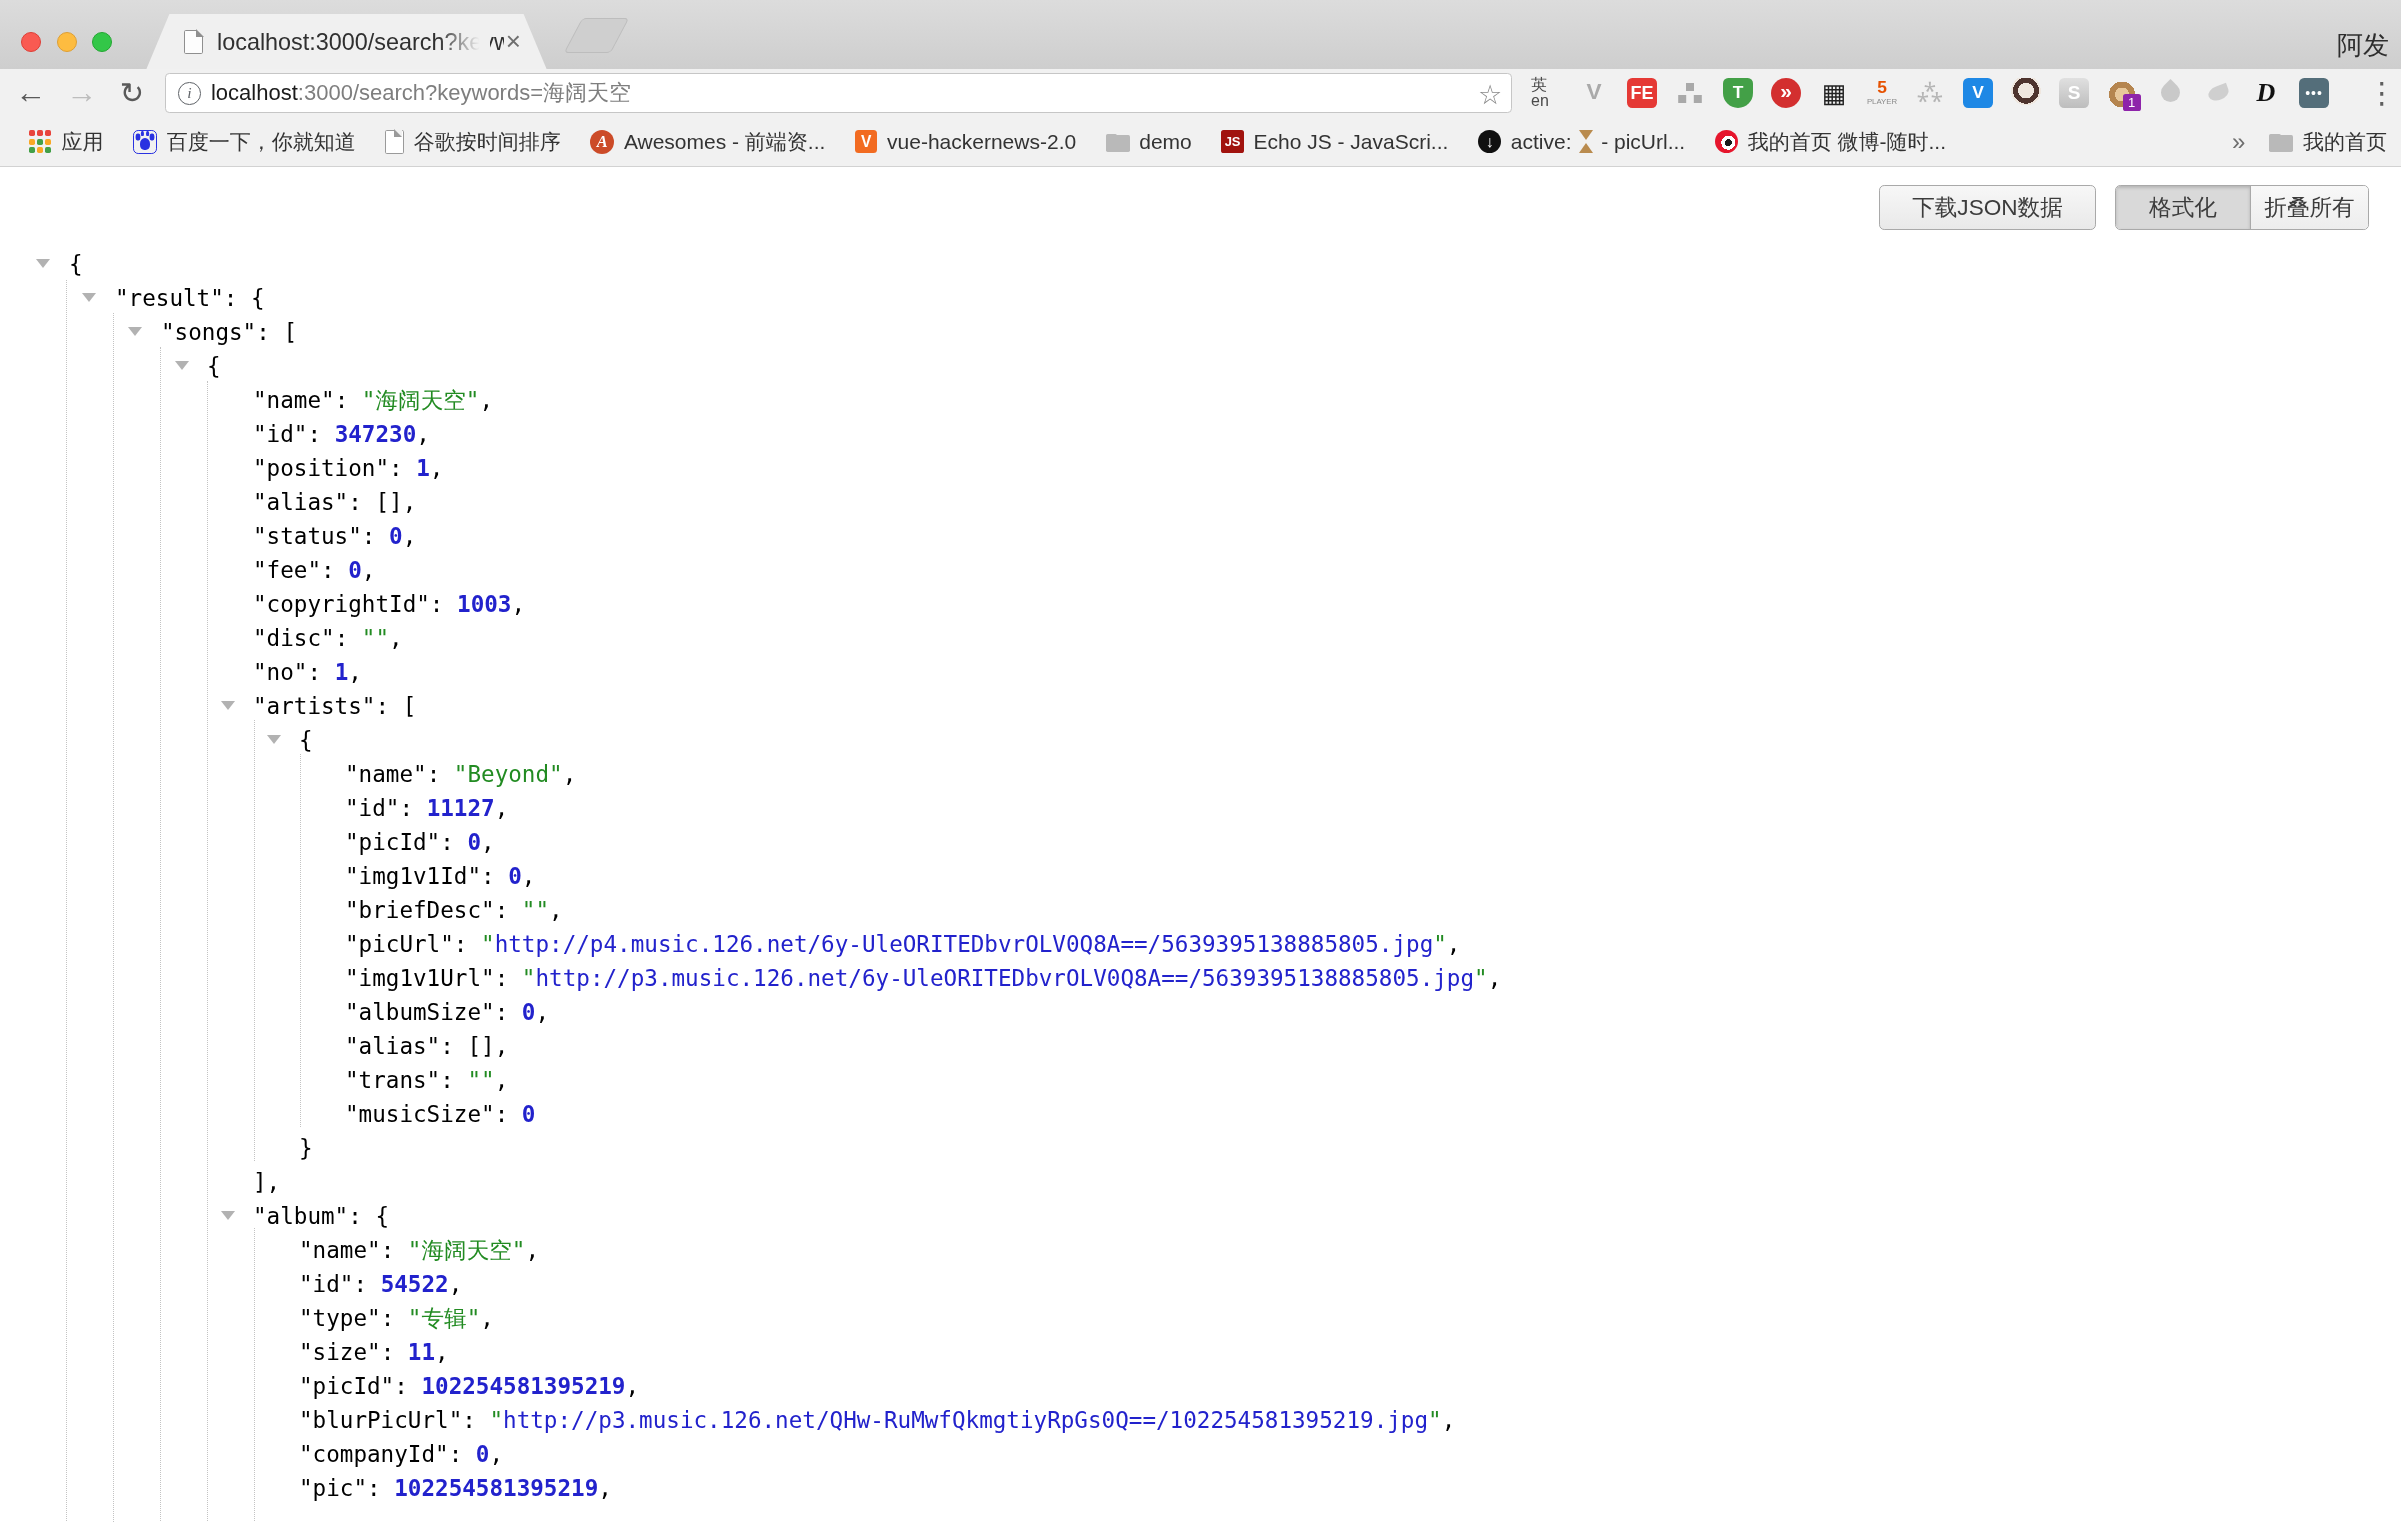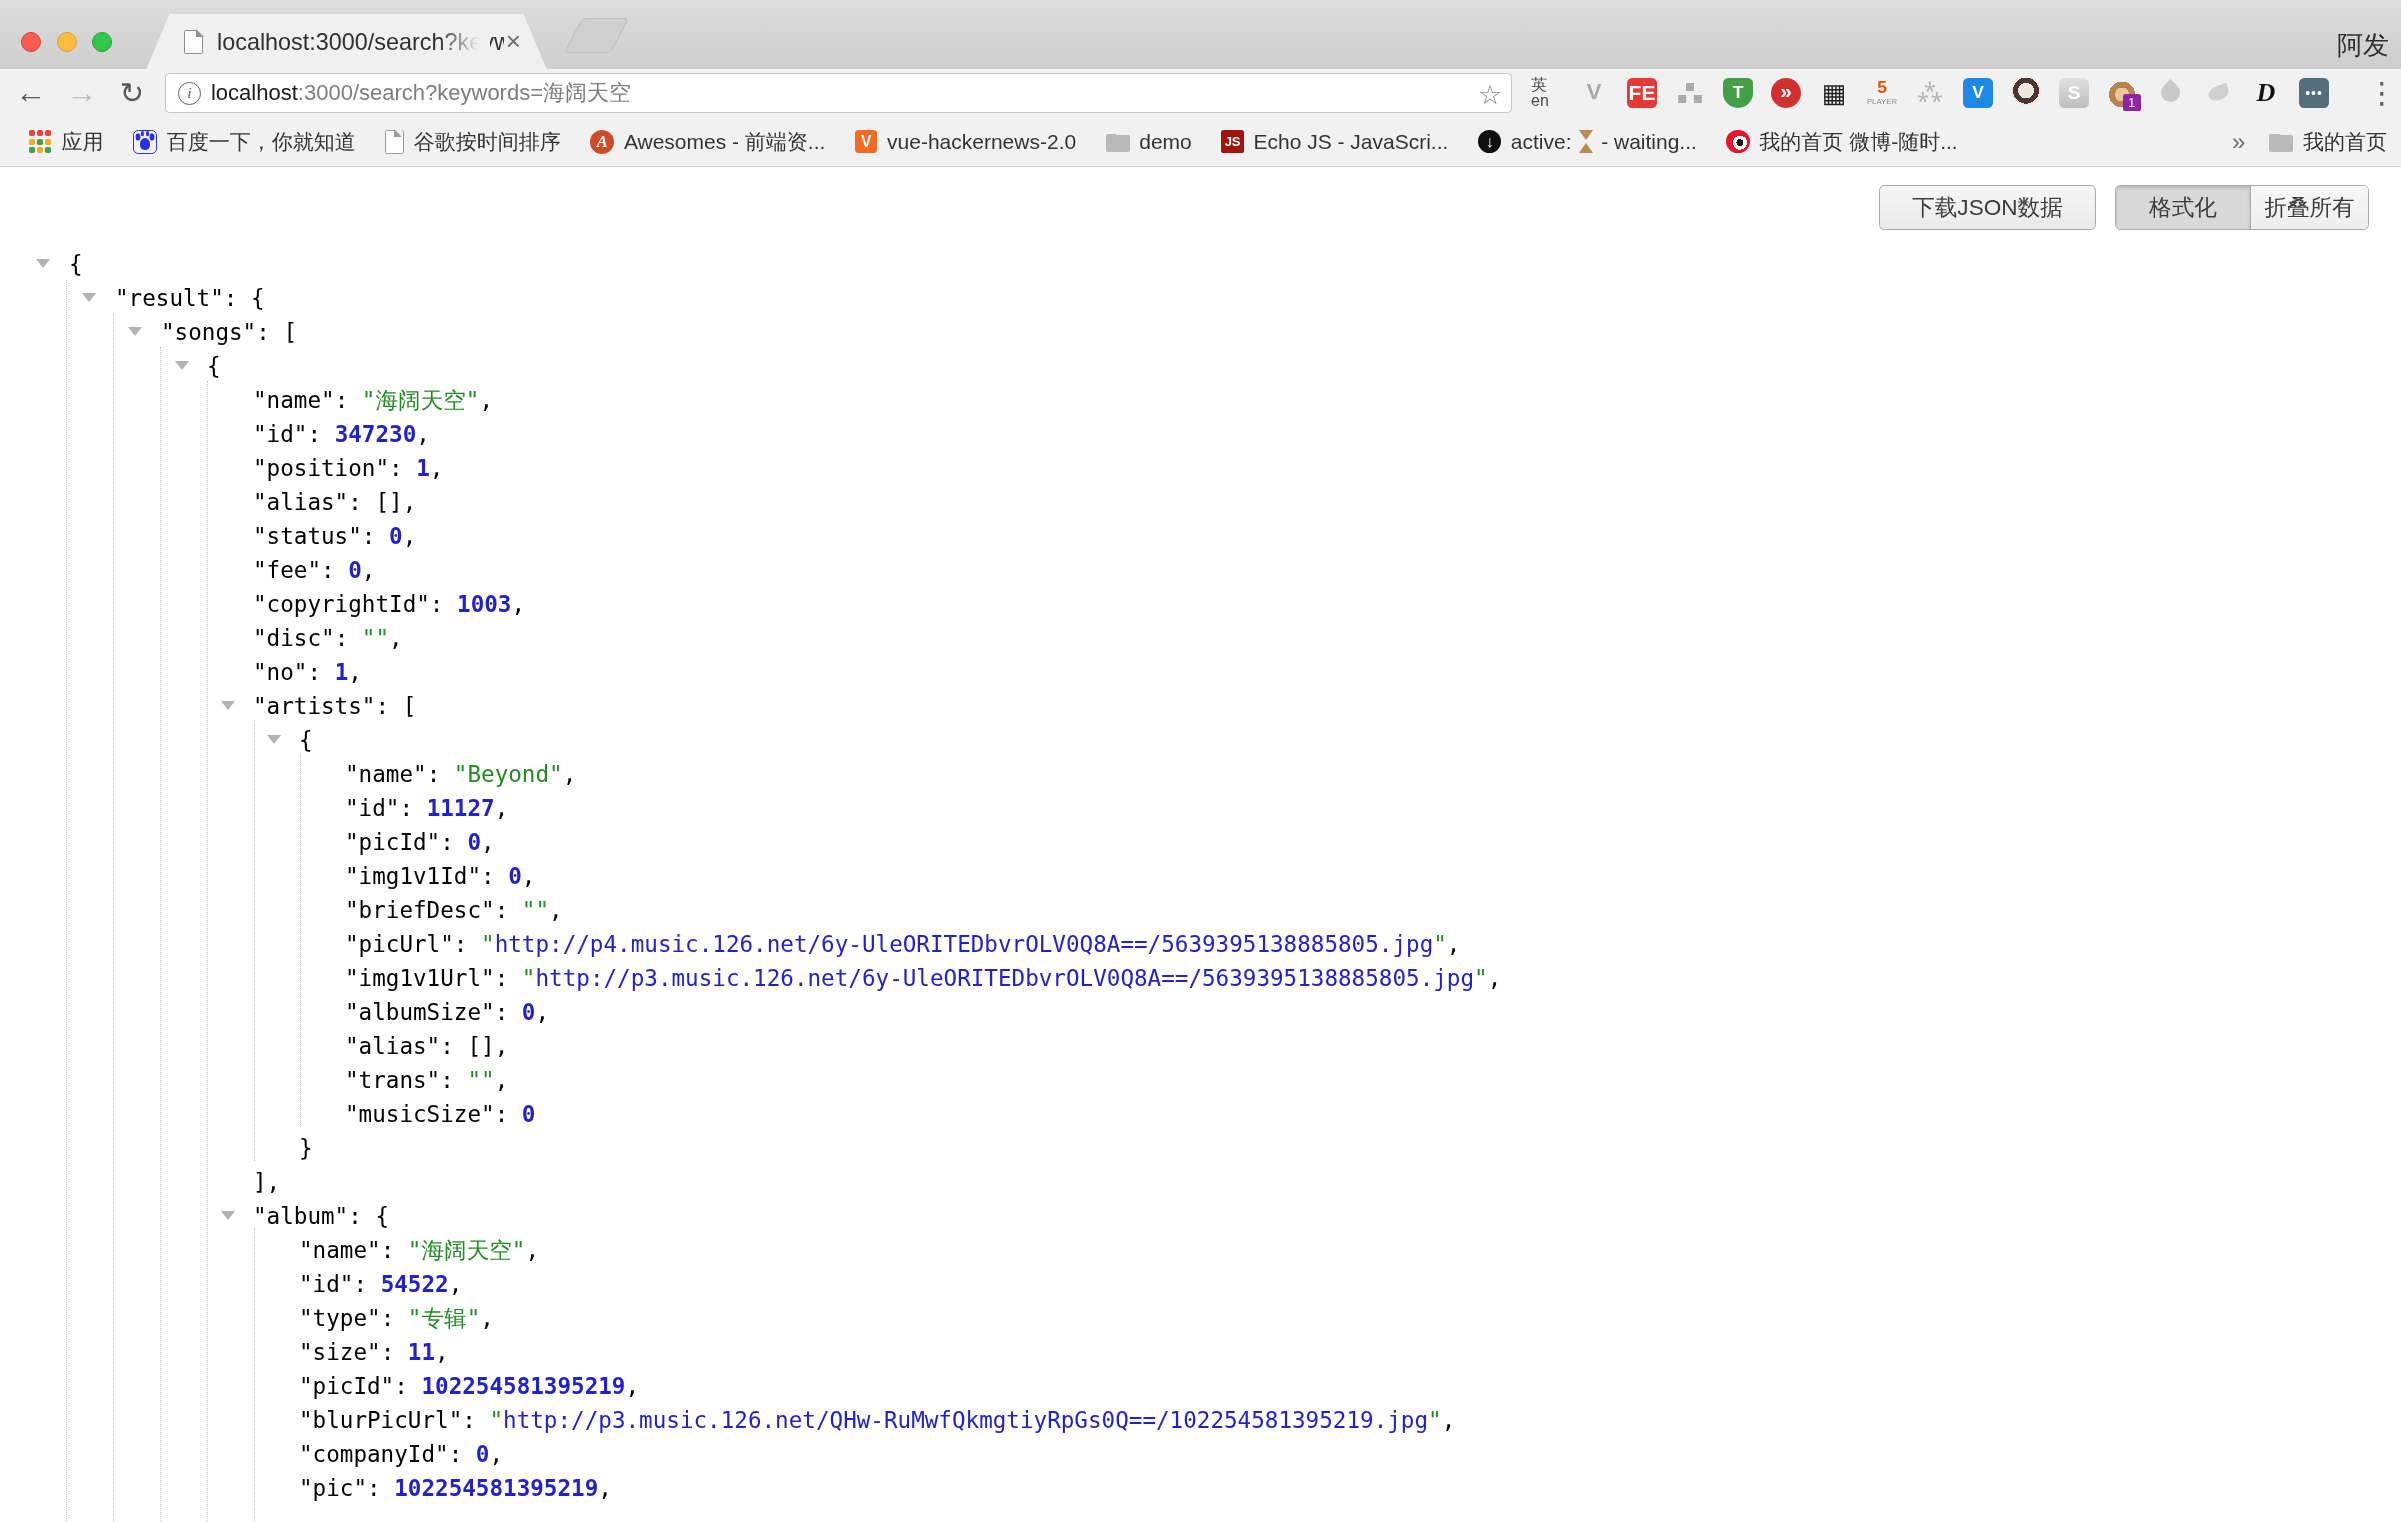--- a/index.html
+++ b/index.html
@@ -52,21 +52,21 @@
   .url .host { color: #1b1b1b; }
   .url .rest { color: #7e7e7e; }
   .omni-star { position: absolute; right: 8.7px; top: 4.3px; font-size: 27px; color: #8a8a8a; }
 
   .extensions { position: absolute; left: 1531px; top: 8.7px; display: flex; gap: 18px; align-items: center; }
   .ext { width: 30px; height: 30px; border-radius: 5.2px; position: relative; flex: none;
          display: flex; align-items: center; justify-content: center; font-size: 17.4px; }
   .ext .t { line-height: 1; }
   .ext-translate .t { font-size: 16px; color: #4a4a4a; }
   .ext-vue .t { color: #a9a9a9; font-weight: bold; font-size: 22.6px; }
-  .ext-fe { background: #e53935; } .ext-fe .t { color: #fff; font-weight: bold; font-size: 21px; }
+  .ext-fe { background: #e53935; } .ext-fe .t { color: #fff; font-weight: bold; font-size: 18px; }
   .ext-tree i { display: block; width: 7.8px; height: 7.8px; background: #a9a9a9; margin-bottom: 12px;
                 box-shadow: -7.8px 12px 0 #a9a9a9, 7.8px 12px 0 #a9a9a9; }
   .ext-shield { background: #43a047; border-radius: 5.2px 5.2px 50% 50%; }
   .ext-shield .t { color: #fff; font-weight: bold; }
   .ext-speed { background: #d32f2f; border-radius: 50%; }
   .ext-speed .t { color: #fff; font-weight: bold; font-size: 21px; margin-top: -3.5px; }
   .ext-qr .t { color: #222; font-size: 26px; }
   .ext-h5 { flex-direction: column; }
   .ext-h5 .t { color: #e65100; font-weight: bold; font-size: 17.4px; }
   .ext-h5 .sub { font-size: 7.8px; color: #8a8a8a; letter-spacing: 0; }
@@ -291,21 +291,21 @@
         <span class="bm-label">demo</span>
       </div>
       <div class="bm-item">
         <span class="bm-ic bm-echojs">JS</span>
         <span class="bm-label">Echo JS - JavaScri...</span>
       </div>
       <div class="bm-item">
         <span class="bm-ic bm-active">↓</span>
         <span class="bm-label">active:</span>
         <span class="hourglass"></span>
-        <span class="bm-label">- waiting...</span>
+        <span class="bm-label">- picUrl...</span>
       </div>
       <div class="bm-item">
         <span class="bm-ic bm-weibo"></span>
         <span class="bm-label">我的首页 微博-随时...</span>
       </div>
     </div>
   <div class="bm-right">
     <span class="overflow-chevrons">»</span>
     <div class="bm-item">
       <span class="bm-ic bm-folder"></span>

